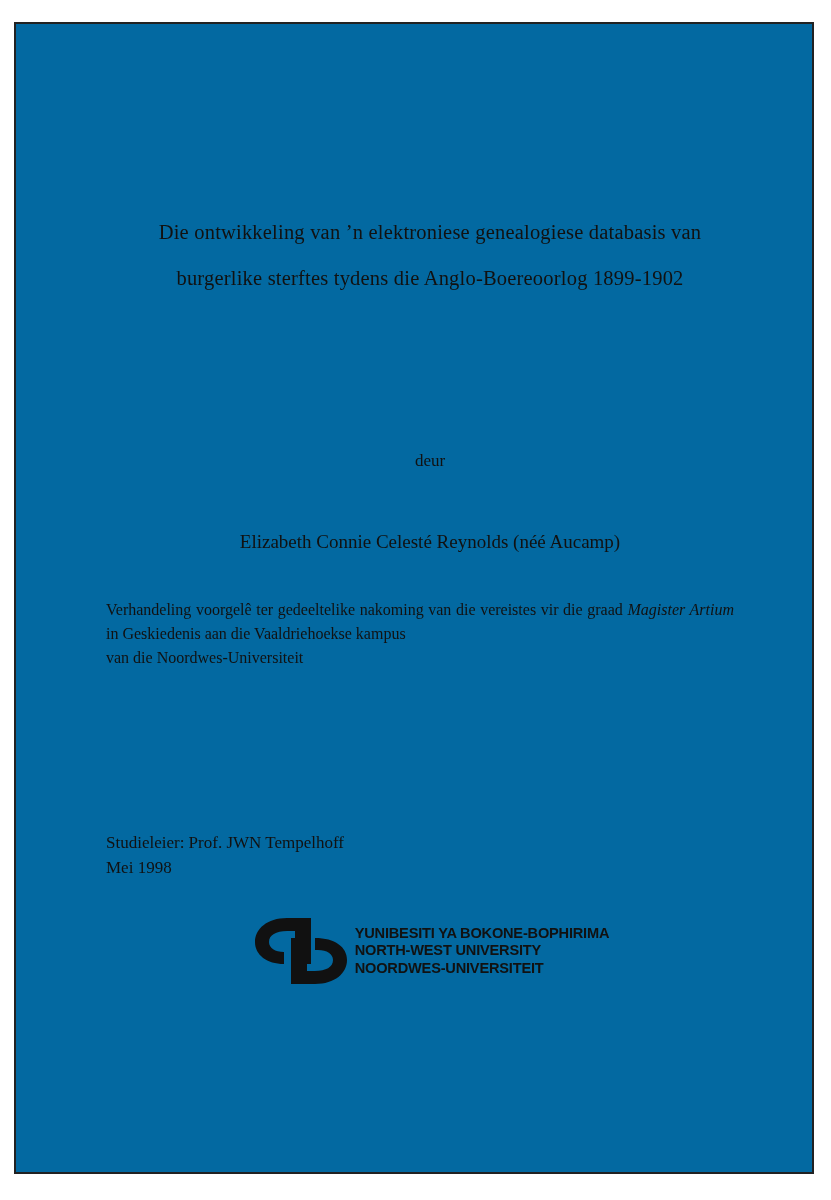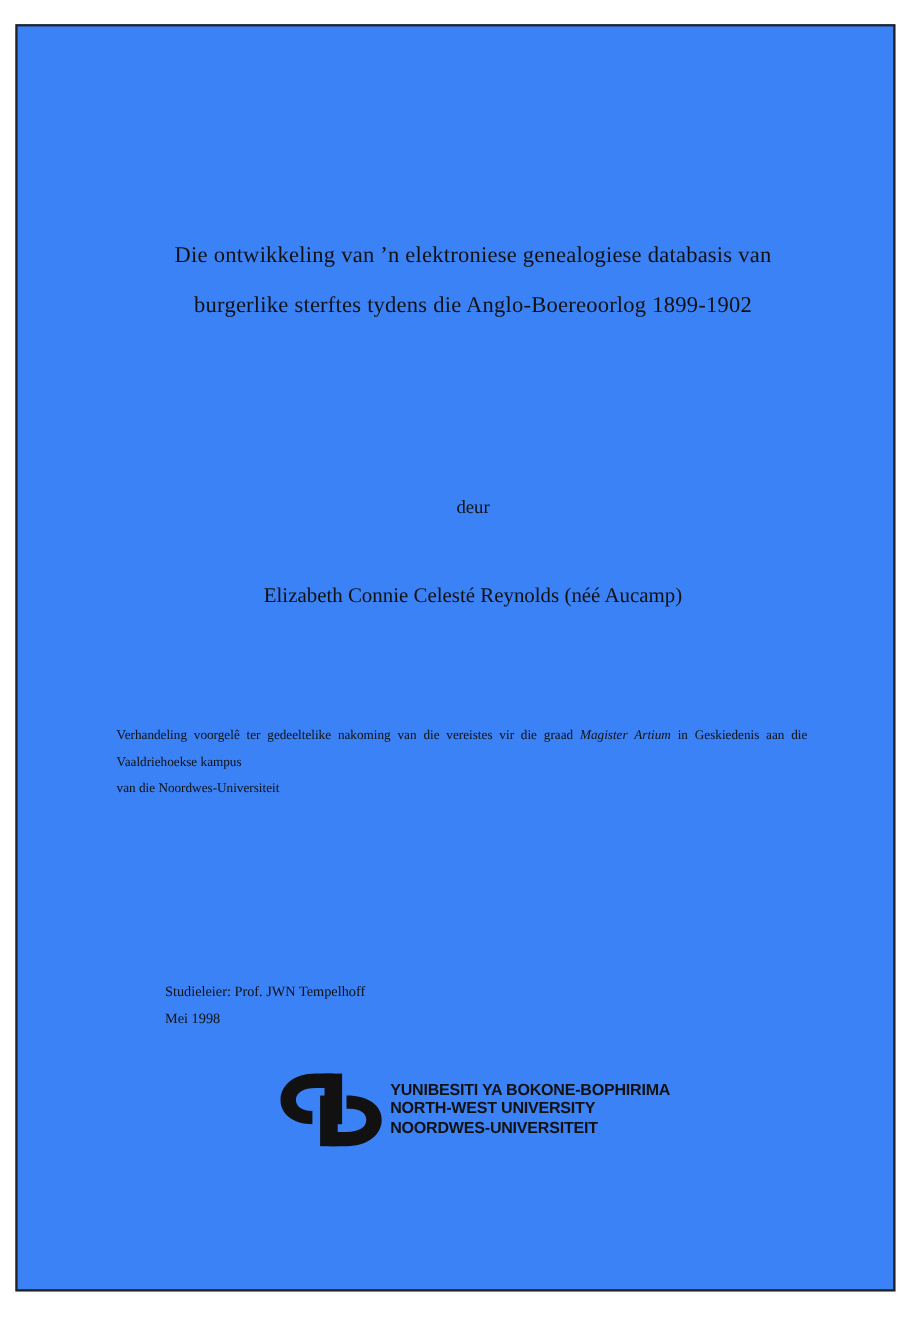--- a/index.html
+++ b/index.html
@@ -24,21 +24,21 @@
 
   
   .page-frame {
     position: absolute;
     left: 14px;
     top: 22px;
     width: 800px;
     height: 1152px;
     border: 2px solid #222222;
     box-sizing: border-box;
-    background: #3b82f6;
+    background: #0369a1;
   }
 
   .content {
     position: absolute;
     left: 90px;
     top: 60px;
     width: 648px;
     height: 1030px;
   }
 
@@ -63,39 +63,38 @@
 
   
   .author {
     margin-top: 60px;
     text-align: center;
     font-size: 19px;
   }
 
   
   .statement {
-    margin-top: 103px;
-    font-size: 12px;
+    margin-top: 45px;
+    font-size: 16px;
     line-height: 24px;
     text-align: justify;
     width: 628px;
   }
   .statement .no-justify {
     text-align: left;
   }
   .statement em {
     font-style: italic;
   }
 
   
   .supervisor-block {
     margin-top: 160px;
-    font-size: 13px;
+    font-size: 17px;
     line-height: 25px;
-    margin-left: 44px;
   }
 
   
   .logo-area {
     margin-top: 34px;
     display: flex;
     align-items: center;
     justify-content: center;
   }
   .logo-mark {

